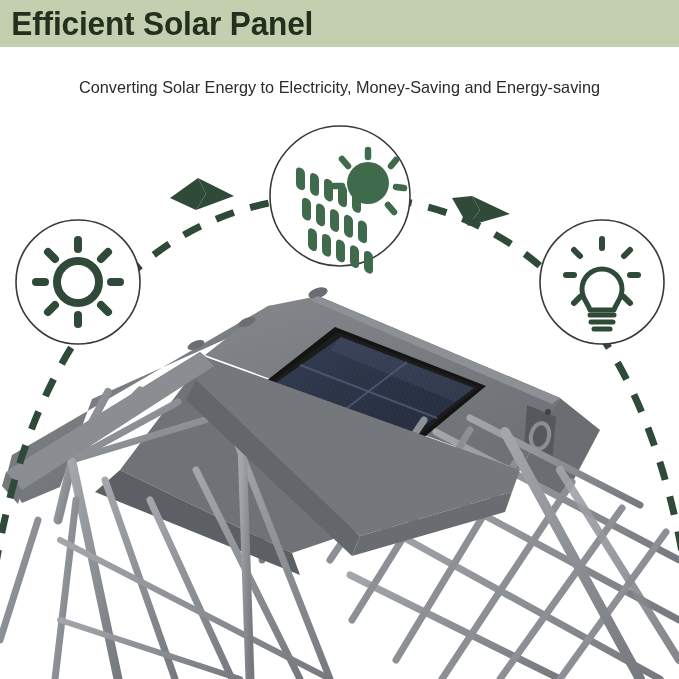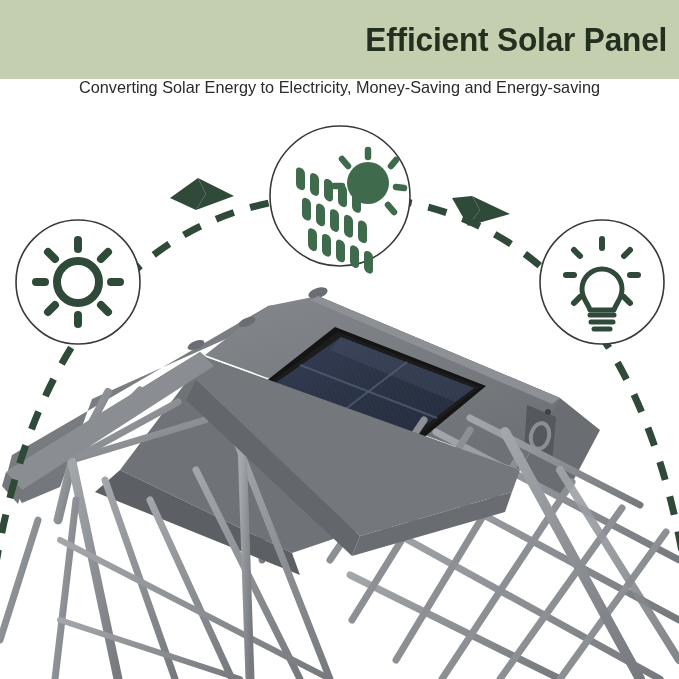--- a/index.html
+++ b/index.html
@@ -21,25 +21,25 @@
     height: 679px;
     background: #ffffff;
     overflow: hidden;
   }
 
   
   .header-band {
     position: absolute;
     left: 0; top: 0;
     width: 679px;
-    height: 79px;
+    height: 47px;
     background: #c3cfae;
     display: flex;
     align-items: center;
-    justify-content: flex-end;
+    justify-content: flex-start;
   }
   .header-title {
     font-family: "Liberation Sans Narrow", "Liberation Sans", sans-serif;
     font-weight: bold;
     font-size: 34px;
     letter-spacing: -0.2px;
     color: #24301f;
     white-space: nowrap;
     transform: scaleX(0.93);
   }

